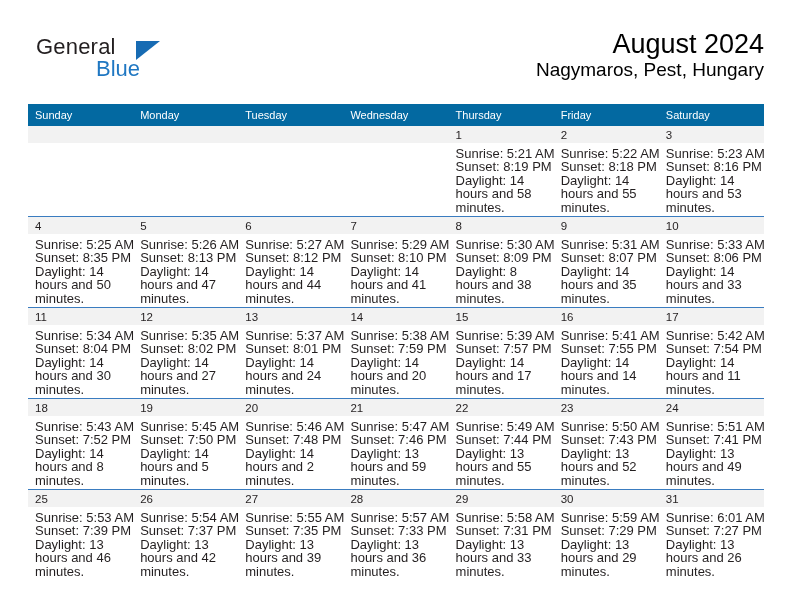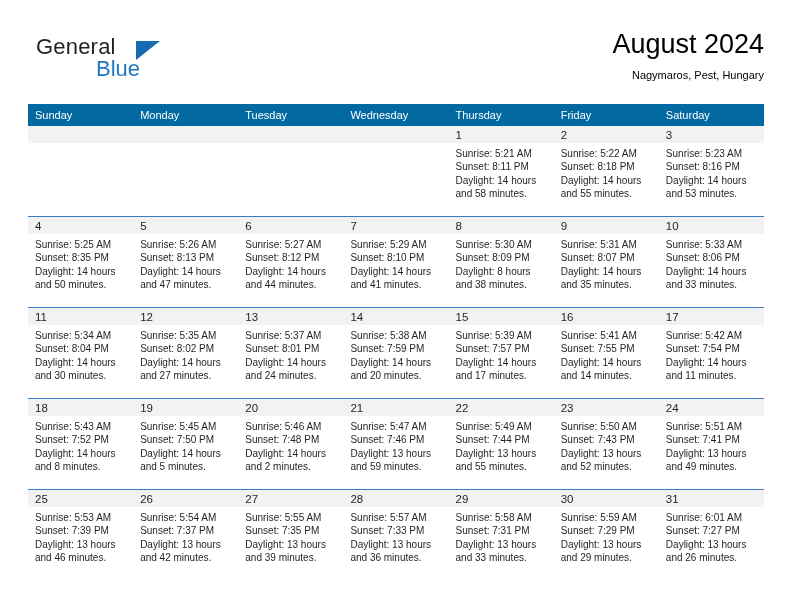--- a/index.html
+++ b/index.html
@@ -71,22 +71,22 @@
     text-align: right;
   }
   .cal-title {
     font-size: 27px;
     line-height: 33px;
     color: #000000;
     font-weight: normal;
     white-space: nowrap;
   }
   .cal-subtitle {
-    margin-top: 6px;
-    font-size: 11px;
+    margin-top: 0;
+    font-size: 19px;
     line-height: 17px;
     color: #000000;
     white-space: nowrap;
   }
 
   
   .calendar {
     position: absolute;
     left: 28px;
     top: 104px;
@@ -125,21 +125,21 @@
     padding: 3px 0 3px 7px;
     height: 17px;
     box-sizing: border-box;
     line-height: 12px;
   }
   .daynum.empty {
     color: transparent;
   }
   .dayinfo {
     padding: 4px 5px 0 7px;
-    font-size: 10px;
+    font-size: 13px;
     line-height: 13.4px;
     color: #231f20;
   }
   .dayinfo div {
     white-space: nowrap;
   }
   .dayinfo .daylight-wrap {
     white-space: normal;
   }
   .cell-blank .daynum {
@@ -198,21 +198,21 @@
           <td class="daycell cell-blank">
             <div class="daynum empty"></div>
           </td>
           <td class="daycell cell-blank">
             <div class="daynum empty"></div>
           </td>
           <td class="daycell">
             <div class="daynum">1</div>
             <div class="dayinfo">
               <div>Sunrise: 5:21 AM</div>
-              <div>Sunset: 8:11 PM</div>
+              <div>Sunset: 8:19 PM</div>
               <div class="daylight-wrap">Daylight: 14 hours and 58 minutes.</div>
             </div>
           </td>
           <td class="daycell">
             <div class="daynum">2</div>
             <div class="dayinfo">
               <div>Sunrise: 5:22 AM</div>
               <div>Sunset: 8:18 PM</div>
               <div class="daylight-wrap">Daylight: 14 hours and 55 minutes.</div>
             </div>

